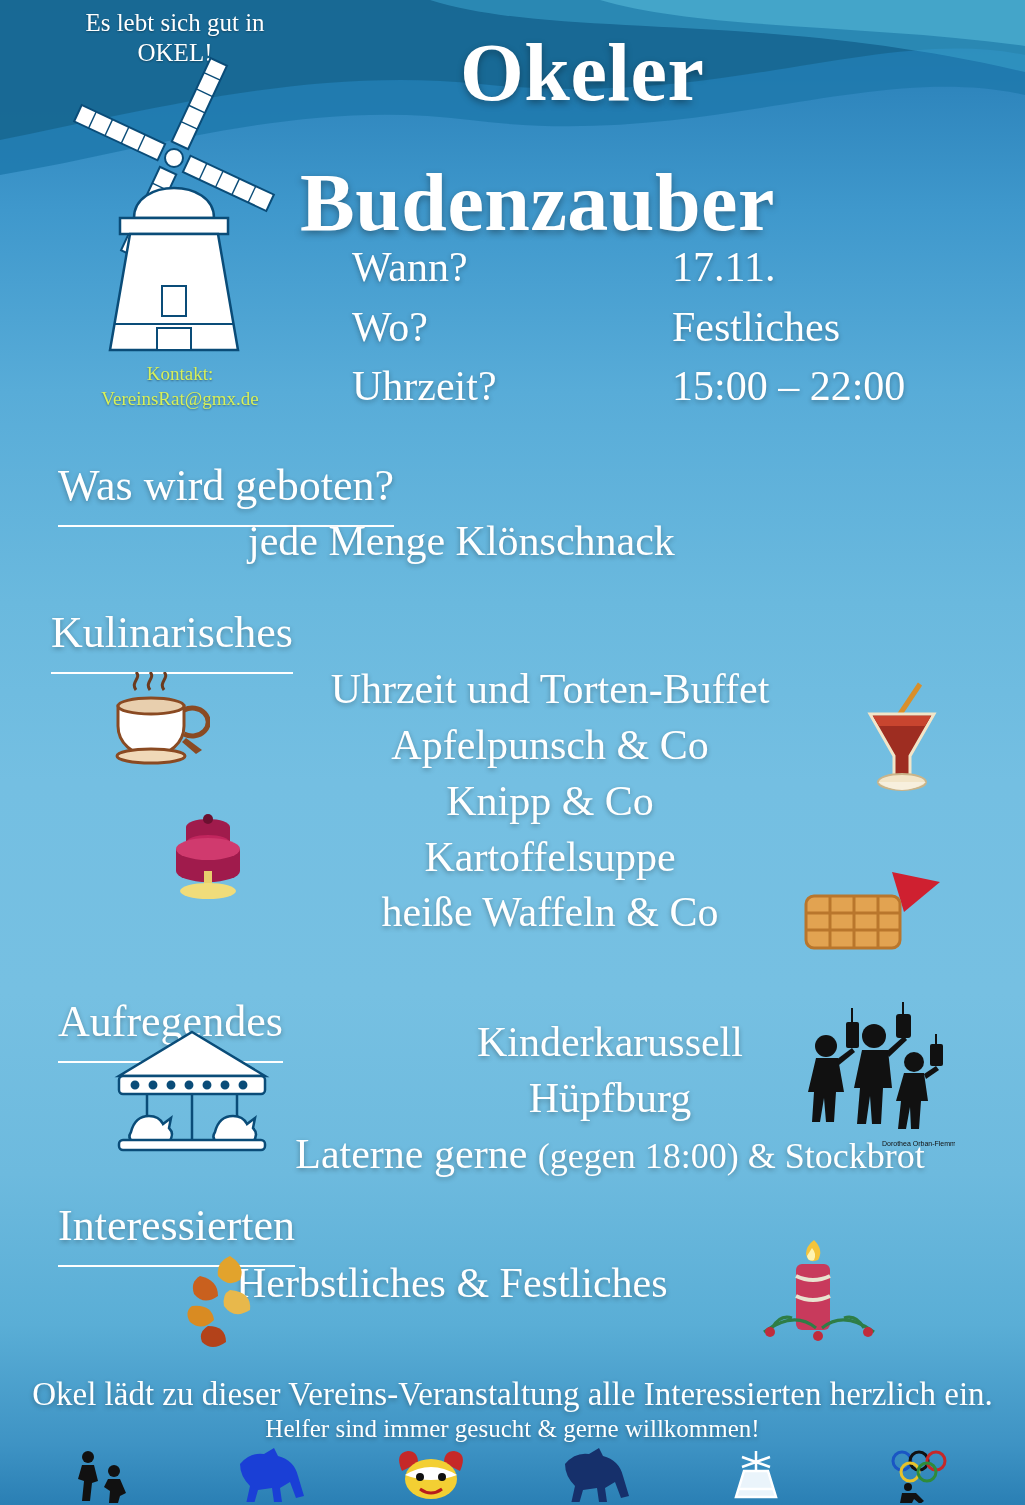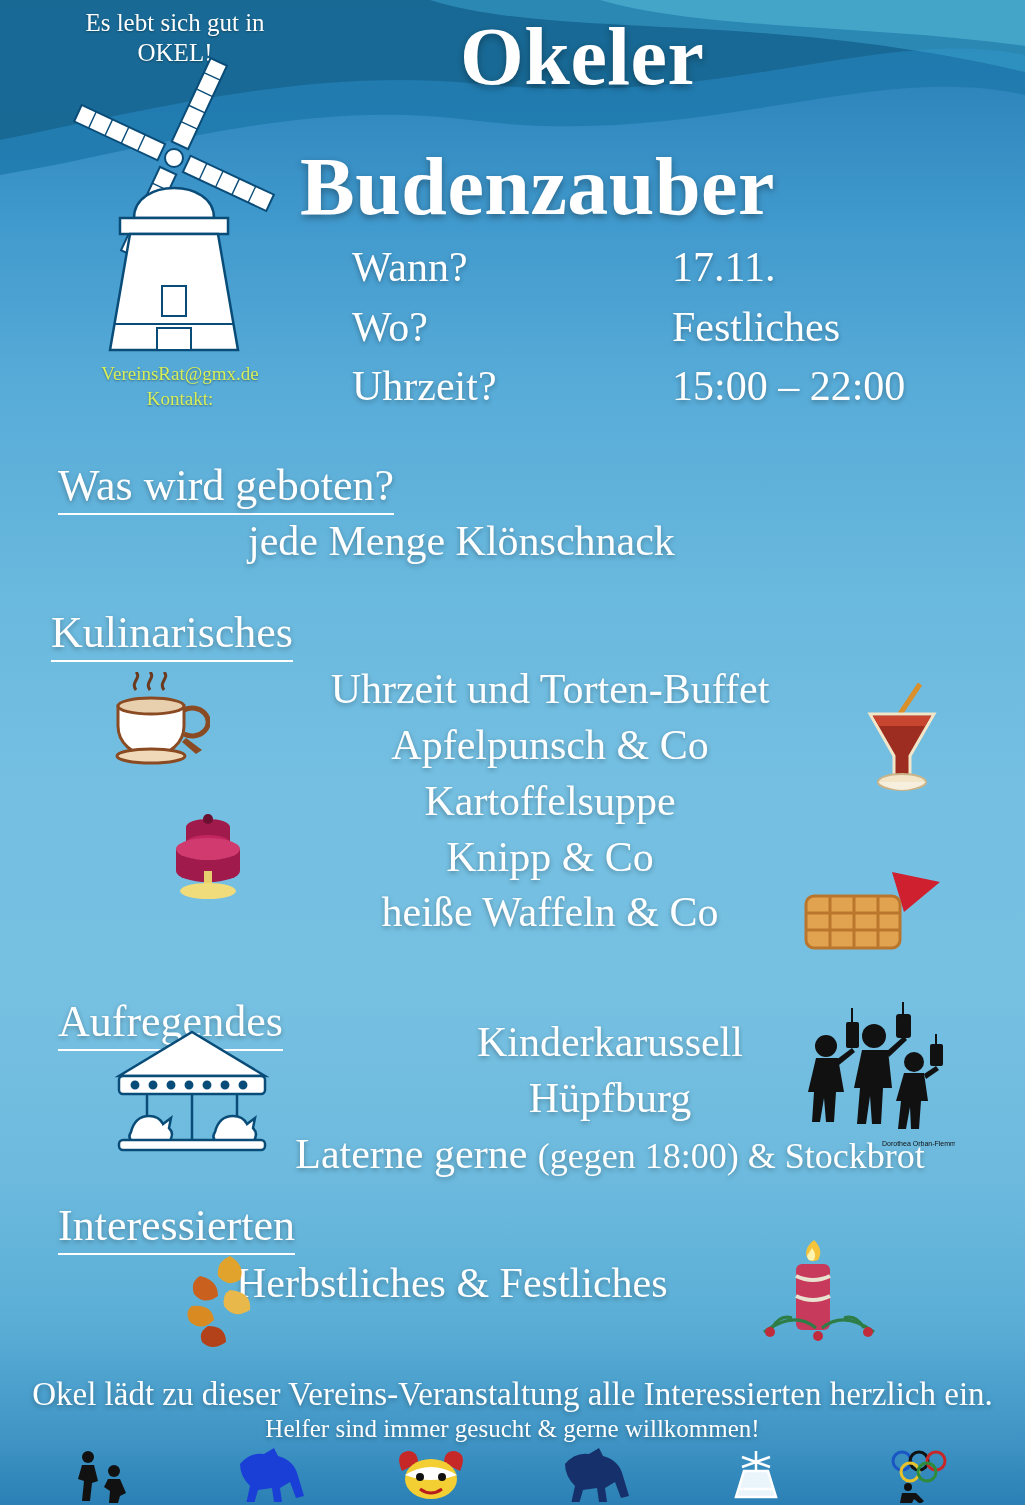--- a/index.html
+++ b/index.html
@@ -62,41 +62,42 @@
     line-height: 1.3;
     text-shadow: 0 1px 2px rgba(0,0,0,.4);
   }
 
   .title1, .title2 {
     position: absolute;
     font-weight: bold;
     color: #ffffff;
     text-shadow: 0 3px 7px rgba(0,0,0,.35);
     letter-spacing: .5px;
+    margin-top: 16px;
   }
   .title1 { left: 460px; top: 10px; font-size: 82px; }
   .title2 { left: 300px; top: 140px; font-size: 82px; }
 
   .qa {
     position: absolute;
     left: 352px; top: 238px;
     font-size: 42px;
     line-height: 1.42;
     text-shadow: 0 2px 5px rgba(0,0,0,.3);
   }
   .qa .row { display: block; white-space: nowrap; }
   .qa .q { display: inline-block; width: 320px; }
   .qa .a { display: inline-block; }
 
   
   .sec-head {
     position: absolute;
     font-size: 44px;
     border-bottom: 2px solid #ffffff;
-    padding-bottom: 2px;
+    padding-bottom: 14px;
     text-shadow: 0 2px 5px rgba(0,0,0,.3);
     white-space: nowrap;
   }
   .sec-lines {
     position: absolute;
     text-align: center;
     font-size: 42px;
     line-height: 1.33;
     text-shadow: 0 2px 5px rgba(0,0,0,.3);
     white-space: nowrap;
@@ -210,22 +211,22 @@
 
         <path d="M68,184 L156,184 L176,300 L48,300 Z" fill="#ffffff" stroke="#0a4c78" stroke-width="2.5"></path>
         <line x1="52" y1="274" x2="172" y2="274" stroke="#0a4c78" stroke-width="2"></line>
         <rect x="100" y="236" width="24" height="30" fill="#ffffff" stroke="#0a4c78" stroke-width="2"></rect>
         <rect x="95" y="278" width="34" height="22" fill="#ffffff" stroke="#0a4c78" stroke-width="2"></rect>
       </g>
     </svg>
   </div>
 
   <div class="contact">
+    <div>Kontakt:</div>
     <div>VereinsRat@gmx.de</div>
-    <div>Kontakt:</div>
   </div>
 
   <div class="title1">Okeler</div>
   <div class="title2">Budenzauber</div>
 
   <div class="qa">
     <span class="row">
       <span class="q">Wann?</span><span class="a">17.11.</span>
     </span>
     <span class="row">
@@ -238,22 +239,22 @@
 
   <div class="sec-head" id="h-geboten">Was wird geboten?</div>
   <div class="sec-lines" id="l-geboten">
     <div>jede Menge Klönschnack</div>
   </div>
 
   <div class="sec-head" id="h-kulinarisch">Kulinarisches</div>
   <div class="sec-lines" id="l-kulinarisch">
     <div>Uhrzeit und Torten-Buffet</div>
     <div>Apfelpunsch &amp; Co</div>
+    <div>Knipp &amp; Co</div>
     <div>Kartoffelsuppe</div>
-    <div>Knipp &amp; Co</div>
     <div>heiße Waffeln &amp; Co</div>
   </div>
 
   <div class="sec-head" id="h-aufregendes">Aufregendes</div>
   <div class="sec-lines" id="l-aufregendes">
     <div>Kinderkarussell</div>
     <div>Hüpfburg</div>
     <div>
       <span>Laterne gerne</span>
       <span class="small-note">(gegen 18:00) &amp; Stockbrot</span>

